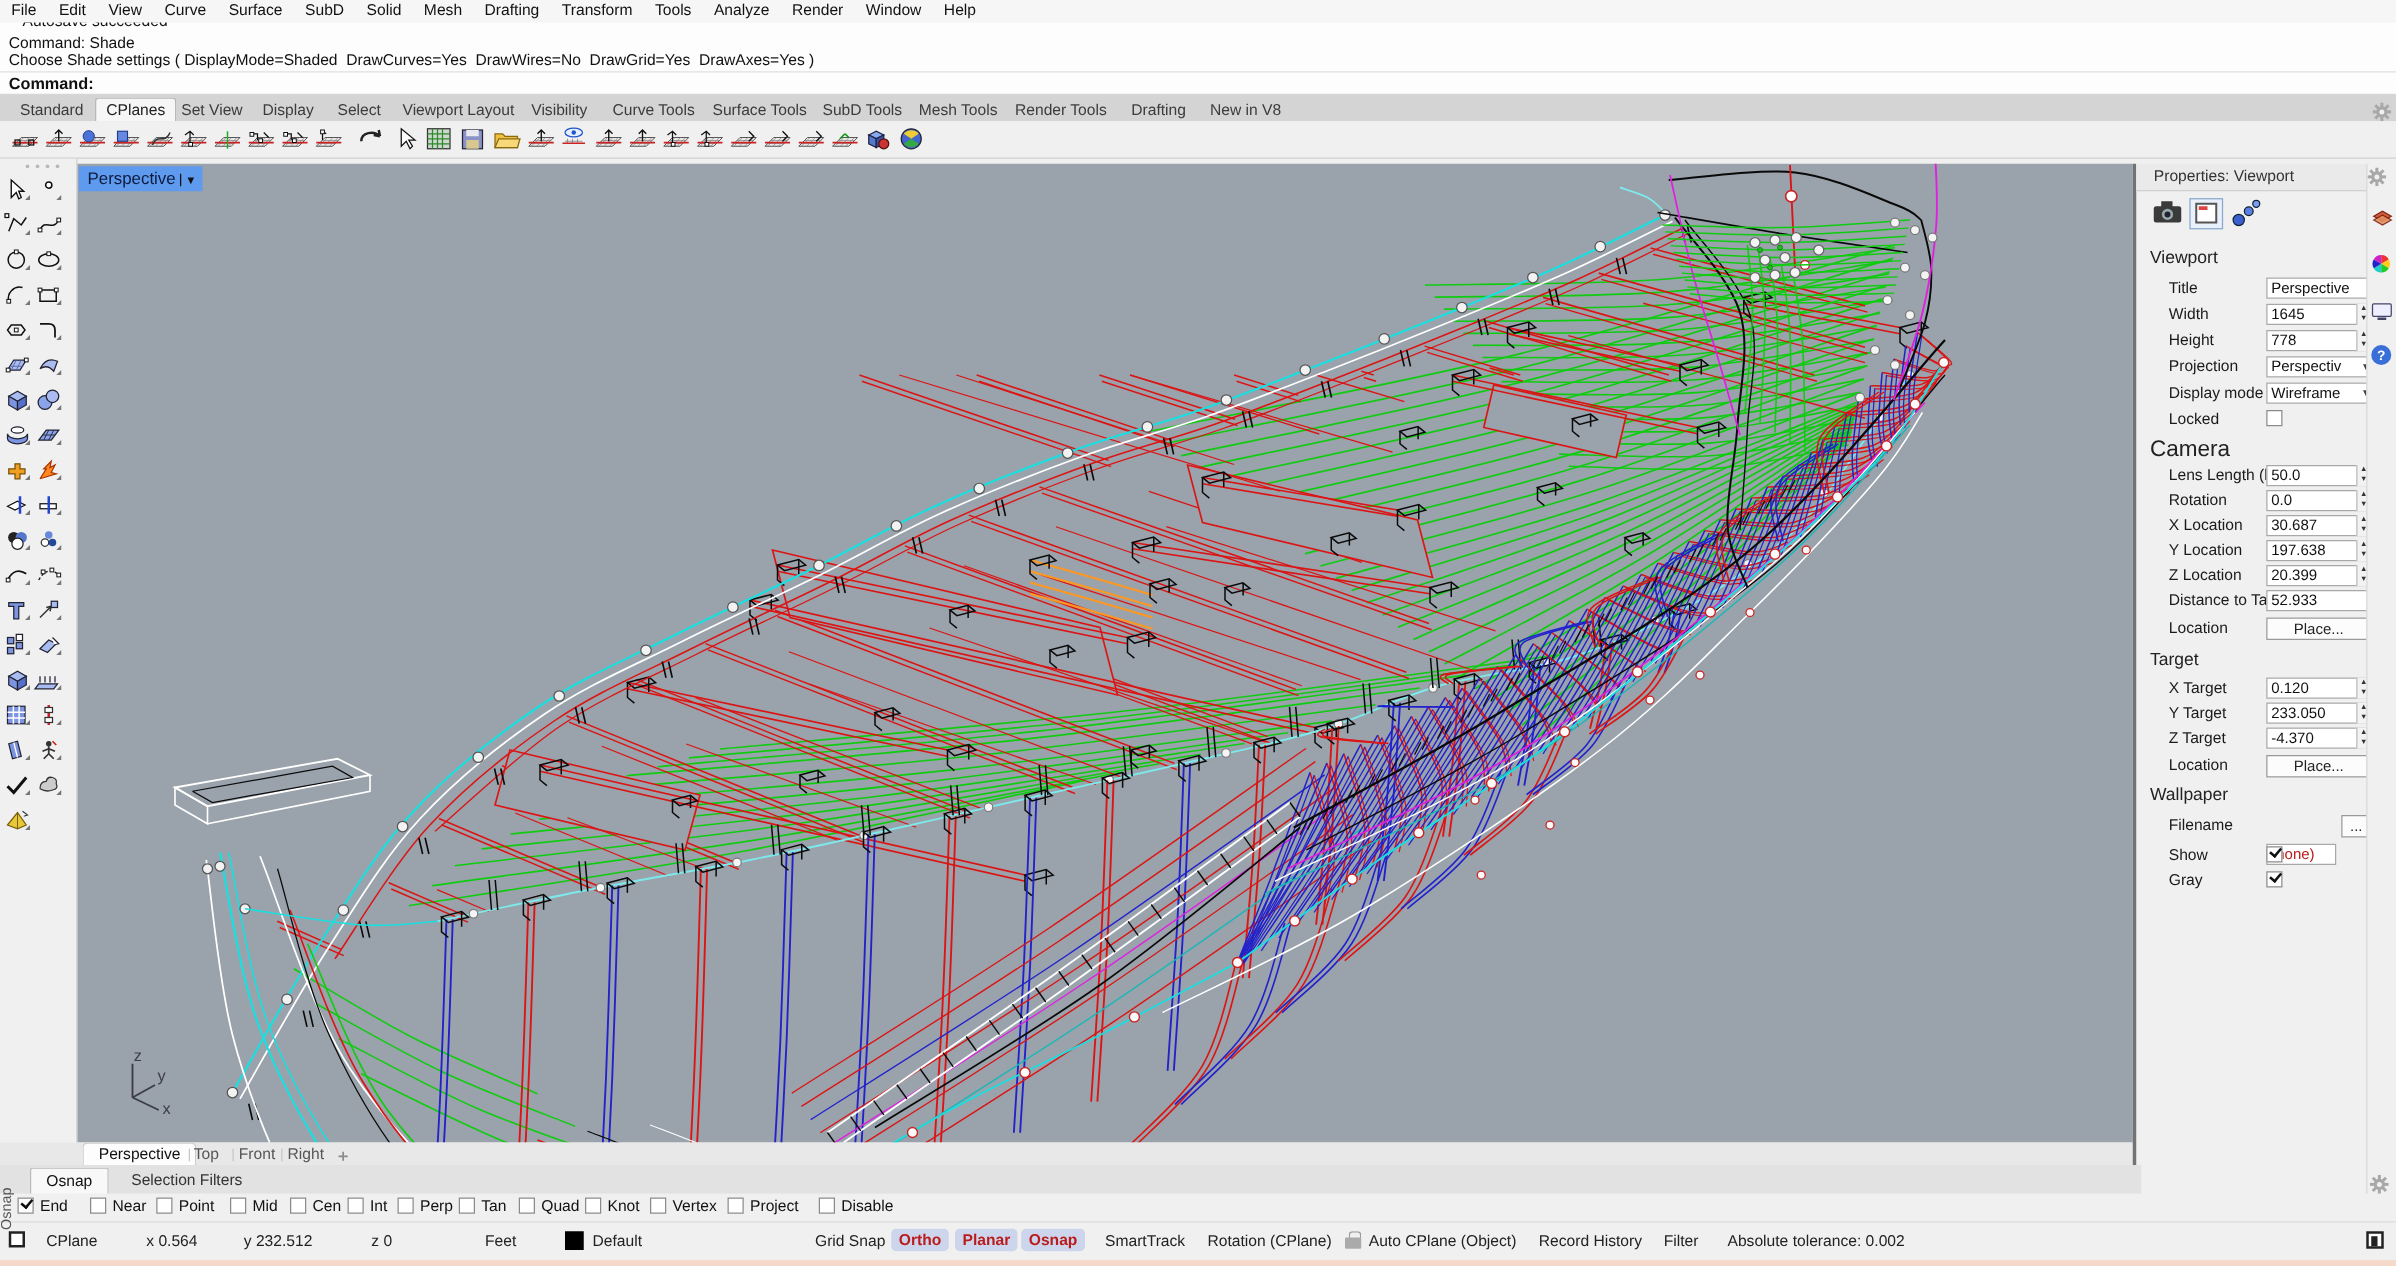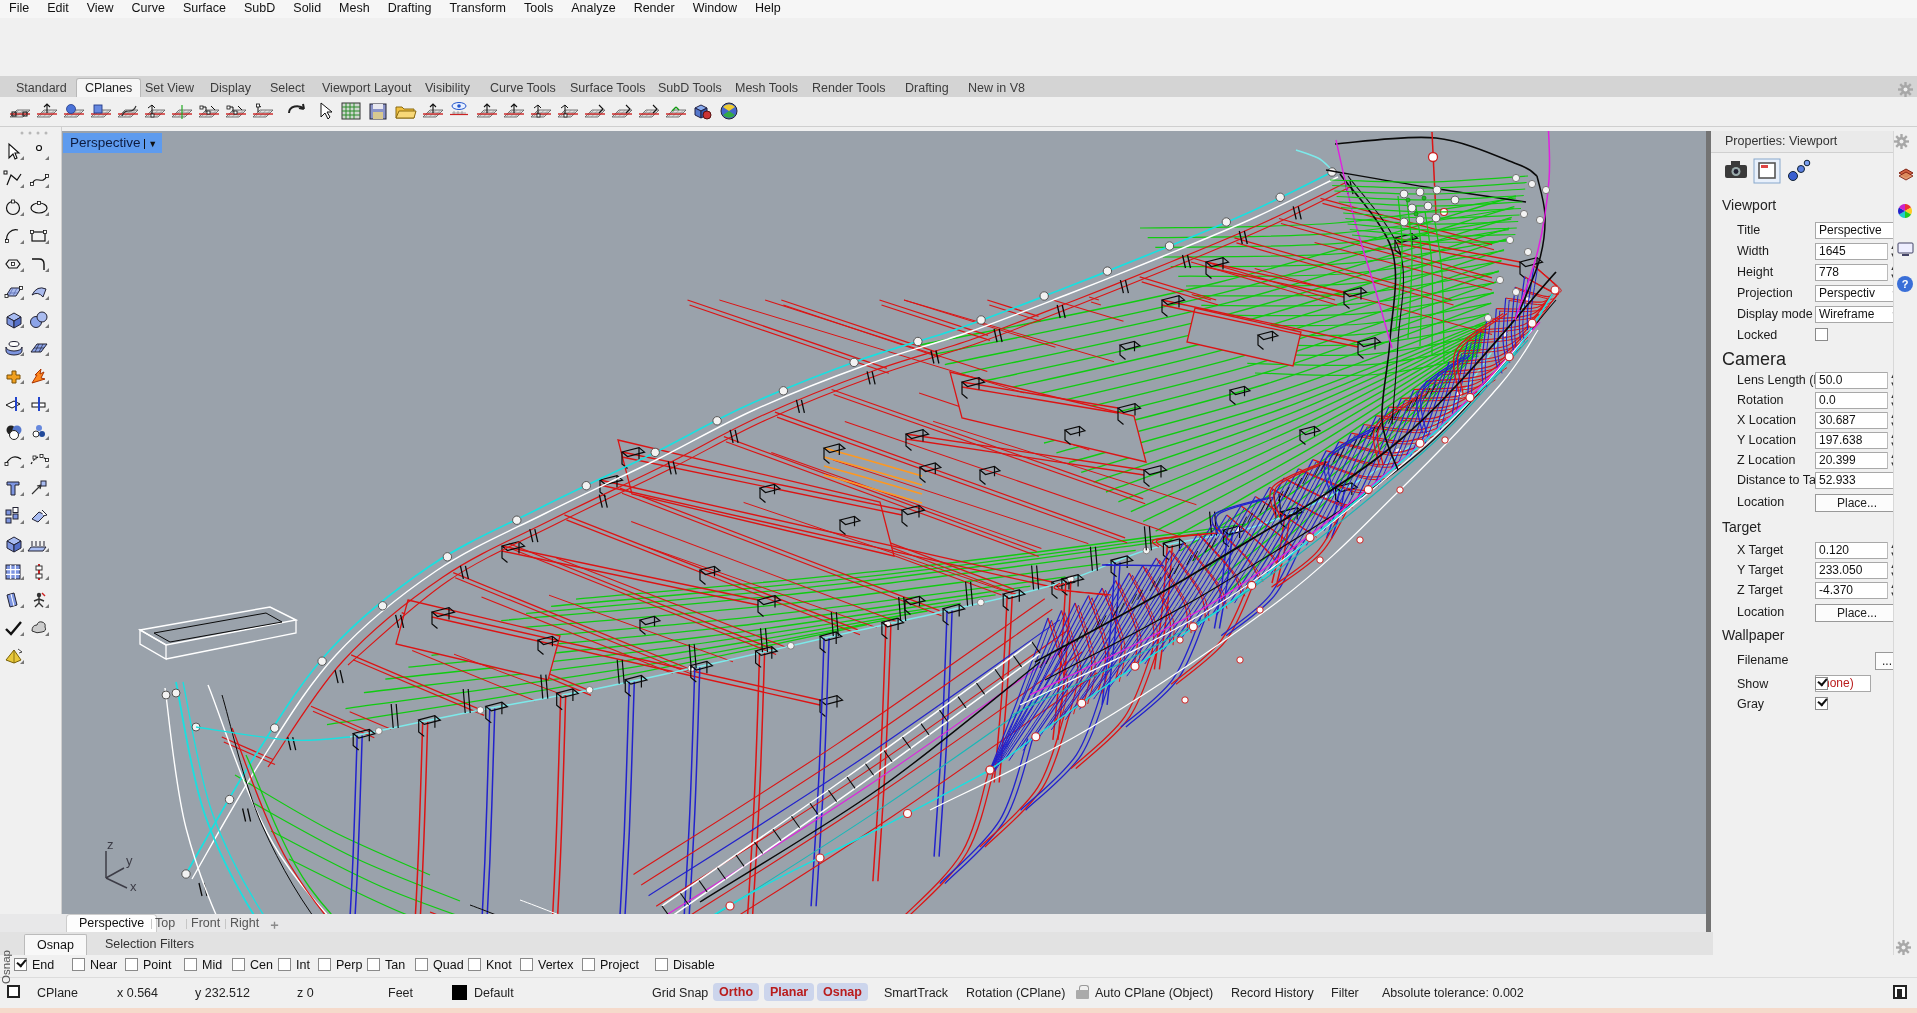--- a/index.html
+++ b/index.html
@@ -12,40 +12,47 @@
 #cmdarea .l3{position:absolute;left:7px;top:23px}
 #cmdarea .sep{position:absolute;left:0;top:39px;width:1917px;height:1px;background:#e0e0e0}
 #cmdarea .l4{position:absolute;left:7px;top:41px;font-weight:bold;font-size:13px}
 #tabbar{left:0;top:76px;width:1917px;height:21px;background:#d4d4d4;font-size:12.5px;color:#3c3c3c}
 #tabbar .t{position:absolute;top:3px;height:18px;line-height:18px}
 #tabbar .active{background:#f6f6f6;border:1px solid #b8b8b8;border-bottom:none;border-radius:3px 3px 0 0;top:2px;height:19px;line-height:19px;padding:0 8px;color:#222}
 #toolbar{left:0;top:97px;width:1917px;height:30px;background:#f0f0f0;border-bottom:1px solid #cfcfcf}
 #sidebar{left:0;top:127px;width:62px;height:787px;background:#f0f0f0;border-right:1px solid #cfcfcf}
 #viewport{left:62px;top:131px;width:1644px;height:783px;background:#9aa2ab}
 #vplabel{left:63px;top:133px;height:20px;background:#5e9bee;color:#0d1b3e;font-weight:normal;font-size:13.5px;line-height:19px;padding:0 5px 0 7px}
-#rpanel{left:1706px;top:131px;width:187px;height:804px;background:#f0f0f0;border-left:5px solid #737373;font-size:12.5px;color:#1a1a1a}
+#rpanel{left:1706px;top:131px;width:187px;height:804px;background:#f0f0f0;border-left:3px solid #737373;font-size:12.5px;color:#1a1a1a}
 #rstrip{left:1893px;top:131px;width:24px;height:877px;background:#f0f0f0;border-left:1px solid #d8d8d8}
 #vptabs{left:0px;top:914px;width:1706px;height:18px;background:#e8e8e9;font-size:12.5px;color:#555}
 #ostabs{left:0;top:932px;width:1713px;height:23px;background:#e2e2e2;font-size:12.5px;color:#333}
 #oschecks{left:0;top:955px;width:1917px;height:22px;background:#f0f0f0;font-size:12.5px;color:#111}
 #statusbar{left:0;top:977px;width:1917px;height:31px;background:#f0f0f0;border-top:1px solid #dcdcdc;font-size:12.5px;color:#222}
 #pinkstrip{left:0;top:1008px;width:1917px;height:5px;background:#f5dacb}
 .tab-active{background:#f8f8f8;border:1px solid #bbb;border-bottom:none;border-radius:2px 2px 0 0}
 .cb{display:inline-block;width:13px;height:13px;background:#fff;border:1px solid #8a8a8a;vertical-align:-2px;margin-right:5px;position:relative}
 .cb.chk:after{content:"";position:absolute;left:2px;top:0px;width:7px;height:4px;border-left:2px solid #111;border-bottom:2px solid #111;transform:rotate(-50deg)}
 .sbtn{display:inline-block;background:#ccd5ec;border-radius:4px;padding:2px 6px;color:#b91c1c;font-weight:bold}
 .row-label{position:absolute;left:26px}
 .sec{position:absolute;left:11px;font-size:13.5px;color:#222}
 .inp{position:absolute;left:104px;width:84px;height:17px;background:#fff;border:1px solid #a8a8a8;font-size:12px;line-height:15px;padding:0 3px;color:#111}
 .spin{position:absolute;right:-0px;top:-1px;width:11px;height:17px;background:#f2f2f2;border-left:1px solid #bbb;font-size:6px;line-height:8px;text-align:center;color:#333}
 .drop{position:absolute;right:1px;top:0px;font-size:9px;color:#444}
 .place{position:absolute;left:104px;width:84px;height:18px;background:#fcfcfc;border:1px solid #999;text-align:center;font-size:12px;line-height:16px;color:#222}
 </style></head><body>
 <div id="root">
 <div id="menubar" class="abs"><span>File</span><span>Edit</span><span>View</span><span>Curve</span><span>Surface</span><span>SubD</span><span>Solid</span><span>Mesh</span><span>Drafting</span><span>Transform</span><span>Tools</span><span>Analyze</span><span>Render</span><span>Window</span><span>Help</span></div>
+    <div id="cmdarea" class="abs">
+      <div class="l1">Autosave succeeded</div>
+      <div class="l2">Command: Shade</div>
+      <div class="l3">Choose Shade settings ( DisplayMode=Shaded&nbsp; DrawCurves=Yes&nbsp; DrawWires=No&nbsp; DrawGrid=Yes&nbsp; DrawAxes=Yes )</div>
+      <div class="sep"></div>
+      <div class="l4">Command:</div>
+    </div>
     <div id="tabbar" class="abs">
       <div class="t" style="left:16px">Standard</div>
       <div class="t active" style="left:76px">CPlanes</div>
       <div class="t" style="left:145px">Set View</div>
       <div class="t" style="left:210px">Display</div>
       <div class="t" style="left:270px">Select</div>
       <div class="t" style="left:322px">Viewport Layout</div>
       <div class="t" style="left:425px">Visibility</div>
       <div class="t" style="left:490px">Curve Tools</div>
       <div class="t" style="left:570px">Surface Tools</div>

